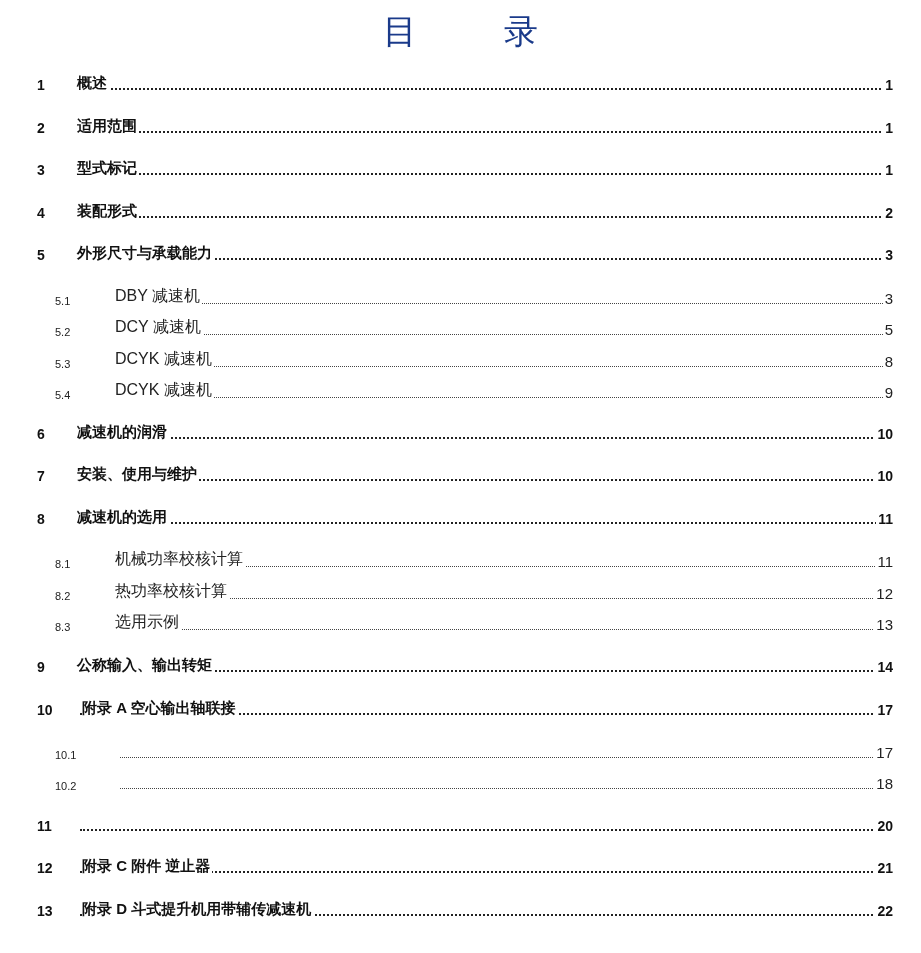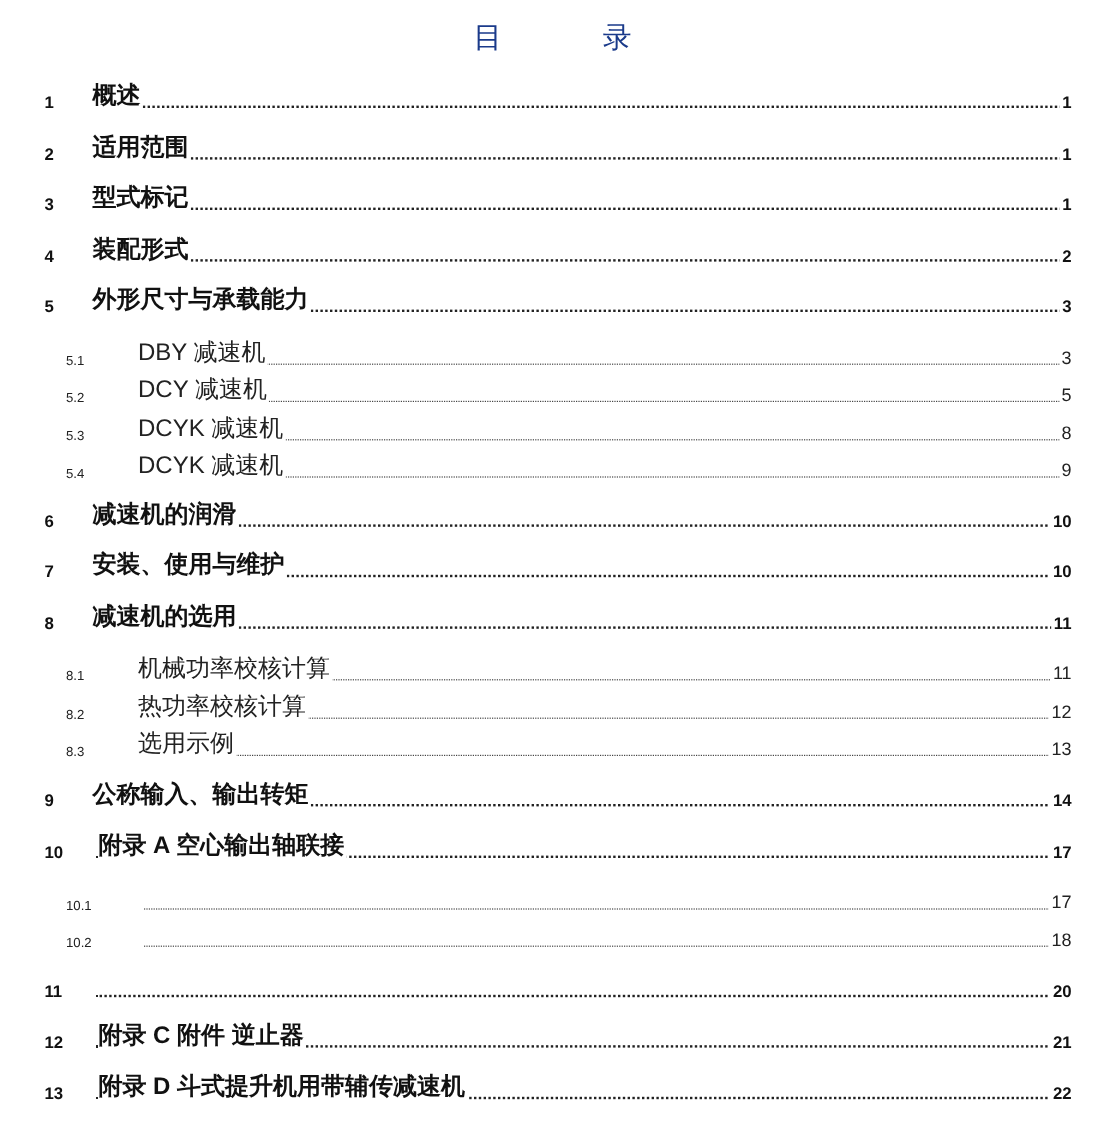--- a/index.html
+++ b/index.html
@@ -14,21 +14,21 @@
     overflow: hidden;
     font-family: "Liberation Sans", "DejaVu Sans", sans-serif;
     color: #111111;
   }
   .title {
     position: absolute;
     top: 8px;
     left: 0;
     width: 921px;
     text-align: center;
-    font-size: 24px;
+    font-size: 34px;
     color: #1a3a8a;
     letter-spacing: 38px;
     text-indent: 38px;
     font-family: "DejaVu Sans", sans-serif;
     line-height: 46px;
   }
   .toc {
     position: absolute;
     left: 0;
     top: 0;
@@ -66,28 +66,28 @@
     position: absolute;
     right: 28px;
     bottom: 2px;
     background: #fff;
     padding-left: 2px;
     z-index: 2;
     white-space: nowrap;
   }
   
   .l1 .num { left: 37px; font-weight: bold; font-size: 14px; }
-  .l1 .text { font-weight: bold; font-size: 20px; }
+  .l1 .text { font-weight: bold; font-size: 15px; }
   .l1 .leader { border-bottom: 2.5px dotted #222; left: 80px; right: 36px; }
   .l1 .page { font-weight: bold; font-size: 14px; }
   .l1.a .text { left: 77px; }
   .l1.b .text { left: 82px; }
   
   .l2 .num { left: 55px; font-size: 11px; color: #222; }
-  .l2 .text { left: 115px; font-size: 20px; color: #222; }
+  .l2 .text { left: 115px; font-size: 16px; color: #222; }
   .l2 .leader { border-bottom: 1.5px dotted #444; left: 120px; right: 36px; }
   .l2 .page { font-size: 15px; color: #222; }
 </style>
 </head>
 <body>
 
 <div class="title">目 录</div>
 
 <div class="toc">
 

